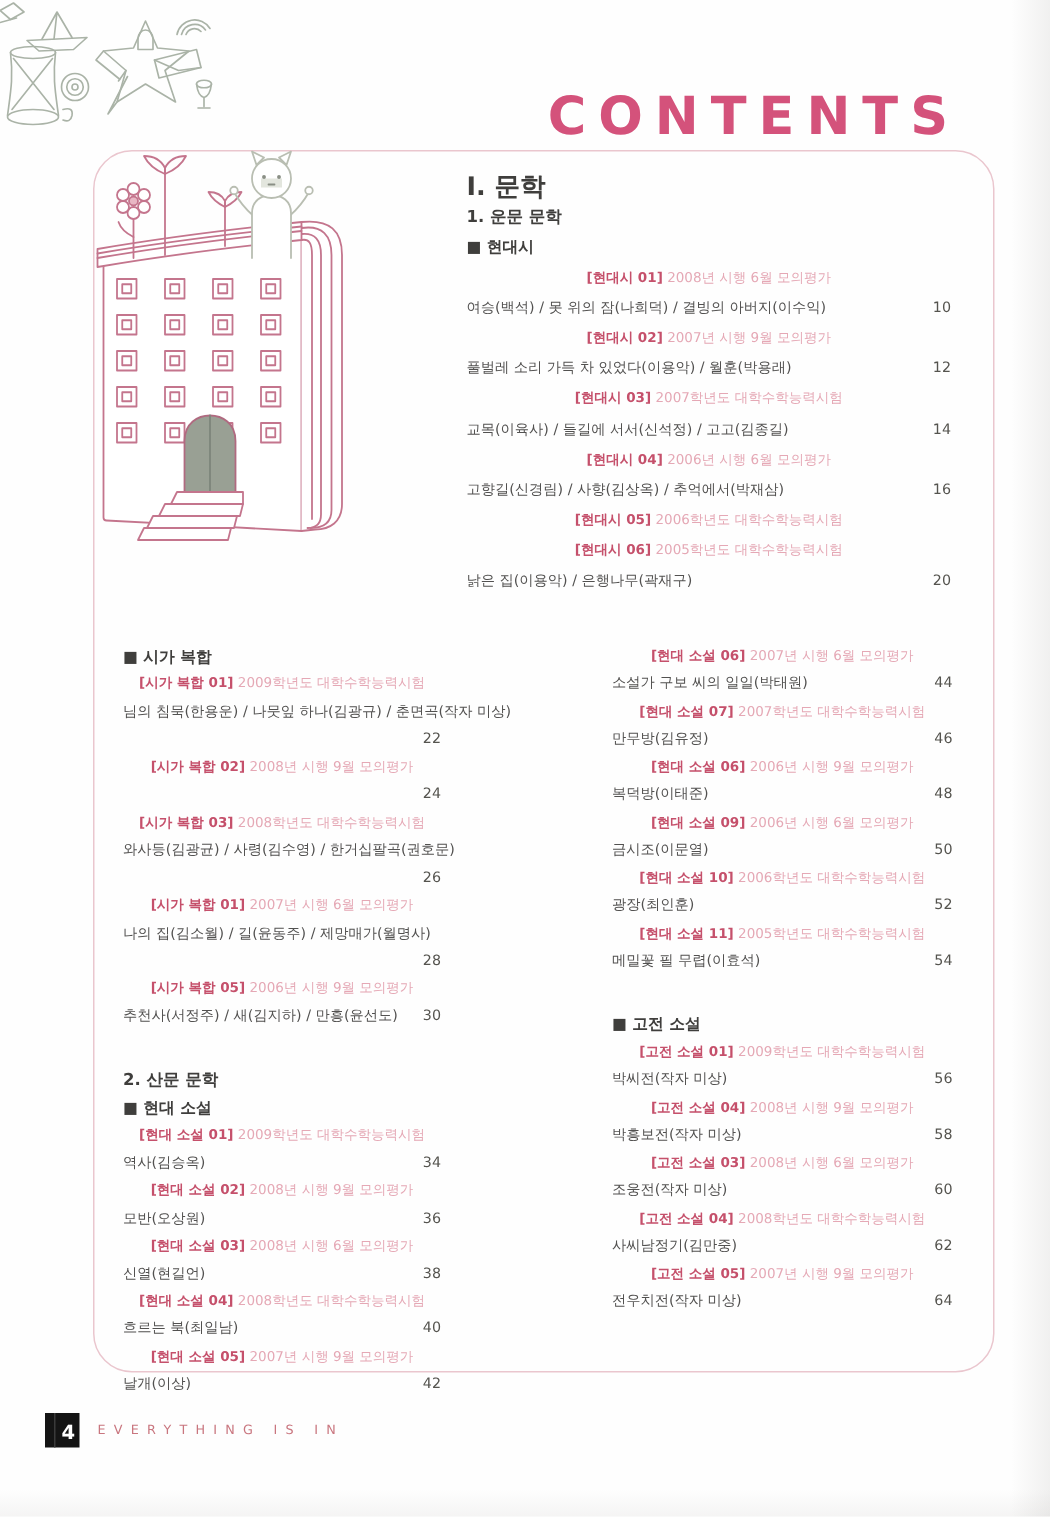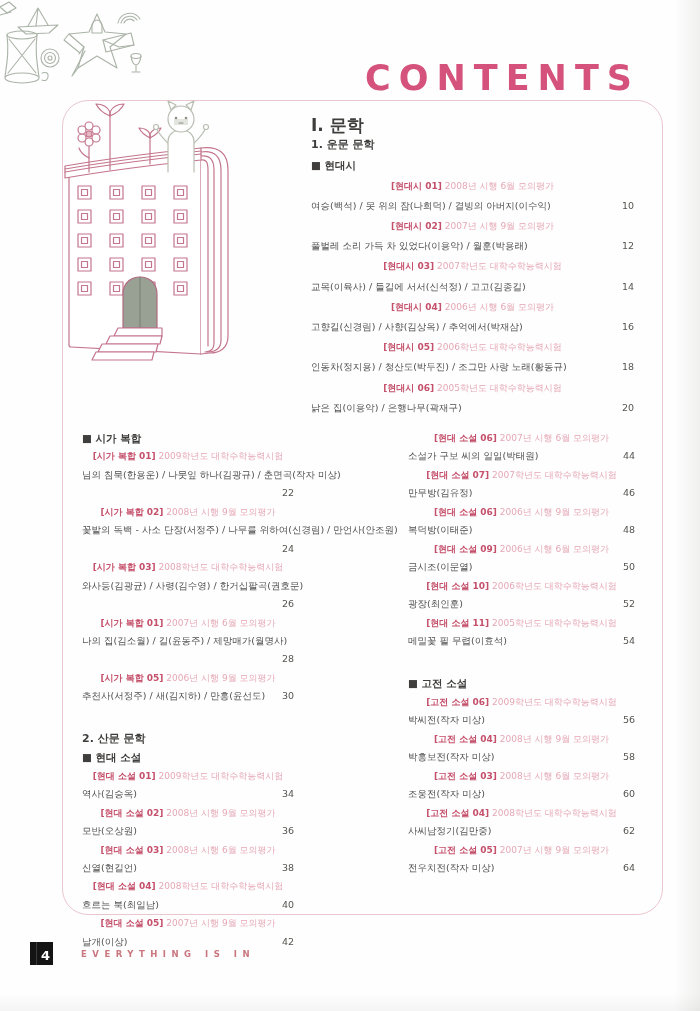--- a/index.html
+++ b/index.html
@@ -47,21 +47,21 @@
   .footer{position:absolute;left:30px;top:942px;display:flex;align-items:center;}
   .page-num-box{
     width:23px;height:23px;background:#141414;position:relative;
     display:flex;align-items:flex-end;justify-content:flex-end;
   }
   .page-num-box .inner-line{
     position:absolute;left:6px;top:0;width:1px;height:23px;background:#3a3a3a;
   }
   .page-num{color:#fff;font-size:13px;font-weight:700;line-height:14px;padding:0 3px 2px 0;}
   .tagline{
-    margin-left:28px;font-size:8.5px;font-weight:700;
+    margin-left:12px;font-size:8.5px;font-weight:400;
     letter-spacing:5.5px;color:#c9767f;
   }
 </style>
 </head>
 <body>
 
 <div class="scan-edge-right"></div>
 <div class="scan-edge-bottom"></div>
 
 <div class="page-border"></div>
@@ -258,24 +258,20 @@
           <span class="e-title">고향길(신경림) / 사향(김상옥) / 추억에서(박재삼)</span>
           <span class="e-page">16</span>
         </div>
       </div>
 
       <div class="entry">
         <div class="line entry-label-line">
           <span class="e-label">[현대시 05]</span>
           <span class="e-exam">2006학년도 대학수학능력시험</span>
         </div>
-        <div class="line entry-title-line">
-          <span class="e-title">인동차(정지용) / 청산도(박두진) / 조그만 사랑 노래(황동규)</span>
-          <span class="e-page">18</span>
-        </div>
       </div>
 
       <div class="entry">
         <div class="line entry-label-line">
           <span class="e-label">[현대시 06]</span>
           <span class="e-exam">2005학년도 대학수학능력시험</span>
         </div>
         <div class="line entry-title-line">
           <span class="e-title">낡은 집(이용악) / 은행나무(곽재구)</span>
           <span class="e-page">20</span>
@@ -298,21 +294,20 @@
           <span class="e-page">22</span>
         </div>
       </div>
 
       <div class="entry">
         <div class="line entry-label-line">
           <span class="e-label">[시가 복합 02]</span>
           <span class="e-exam">2008년 시행 9월 모의평가</span>
         </div>
         <div class="line entry-title-line">
-          <span class="e-title">꽃밭의 독백 - 사소 단장(서정주) / 나무를 위하여(신경림) / 만언사(안조원)</span>
           <span class="e-page">24</span>
         </div>
       </div>
 
       <div class="entry">
         <div class="line entry-label-line">
           <span class="e-label">[시가 복합 03]</span>
           <span class="e-exam">2008학년도 대학수학능력시험</span>
         </div>
         <div class="line entry-title-line">
@@ -471,21 +466,21 @@
           <span class="e-title">메밀꽃 필 무렵(이효석)</span>
           <span class="e-page">54</span>
         </div>
       </div>
     </div>
   <div class="line cat-header block-gap">■ 고전 소설</div>
   <div>
 
       <div class="entry">
         <div class="line entry-label-line">
-          <span class="e-label">[고전 소설 06]</span>
+          <span class="e-label">[고전 소설 01]</span>
           <span class="e-exam">2009학년도 대학수학능력시험</span>
         </div>
         <div class="line entry-title-line">
           <span class="e-title">박씨전(작자 미상)</span>
           <span class="e-page">56</span>
         </div>
       </div>
 
       <div class="entry">
         <div class="line entry-label-line">

